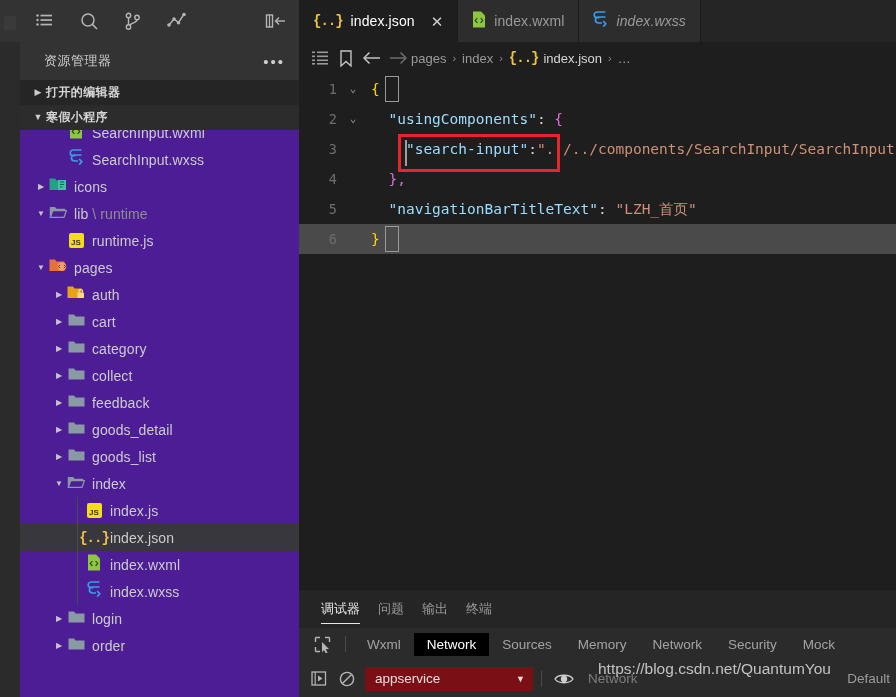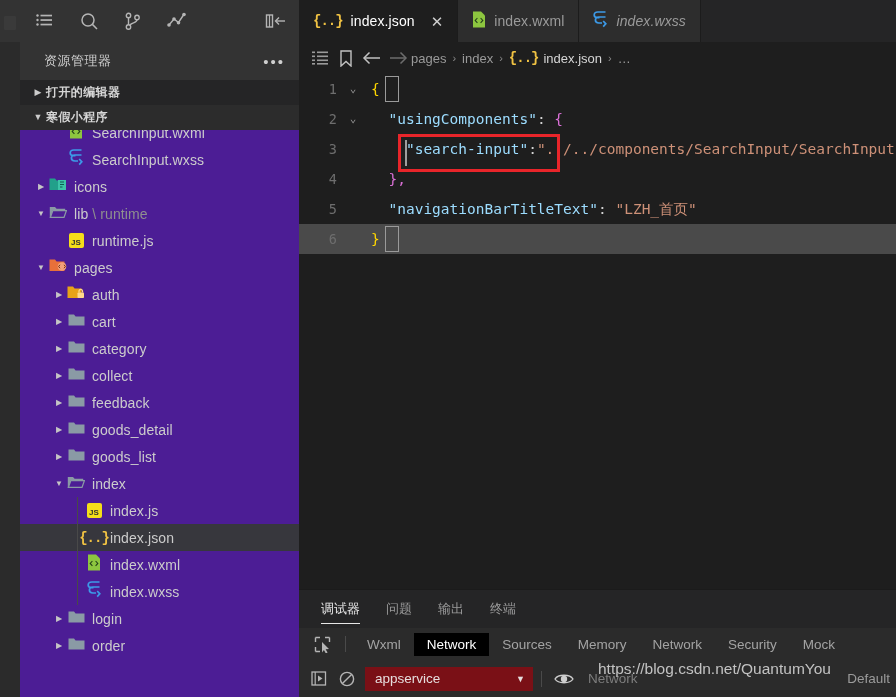--- a/index.html
+++ b/index.html
@@ -231,21 +231,21 @@
   
   .panel {
     flex: 0 0 108px; height: 108px;
     background: #252526;
     display: flex; flex-direction: column;
     border-top: 1px solid #1b1b1b;
   }
   .panel-tabs {
     height: 38px; flex: 0 0 38px;
     display: flex; align-items: center;
-    padding-left: 22px; gap: 26px;
+    padding-left: 22px; gap: 18px;
     background: #252526;
   }
   .ptab {
     font-size: 13px; color: #9a9a9a;
     cursor: pointer; position: relative;
     height: 38px; display: flex; align-items: center;
   }
   .ptab.active { color: #e7e7e7; }
   .ptab.active:after {
     content:''; position:absolute; left:0; right:0; bottom: 4px;

